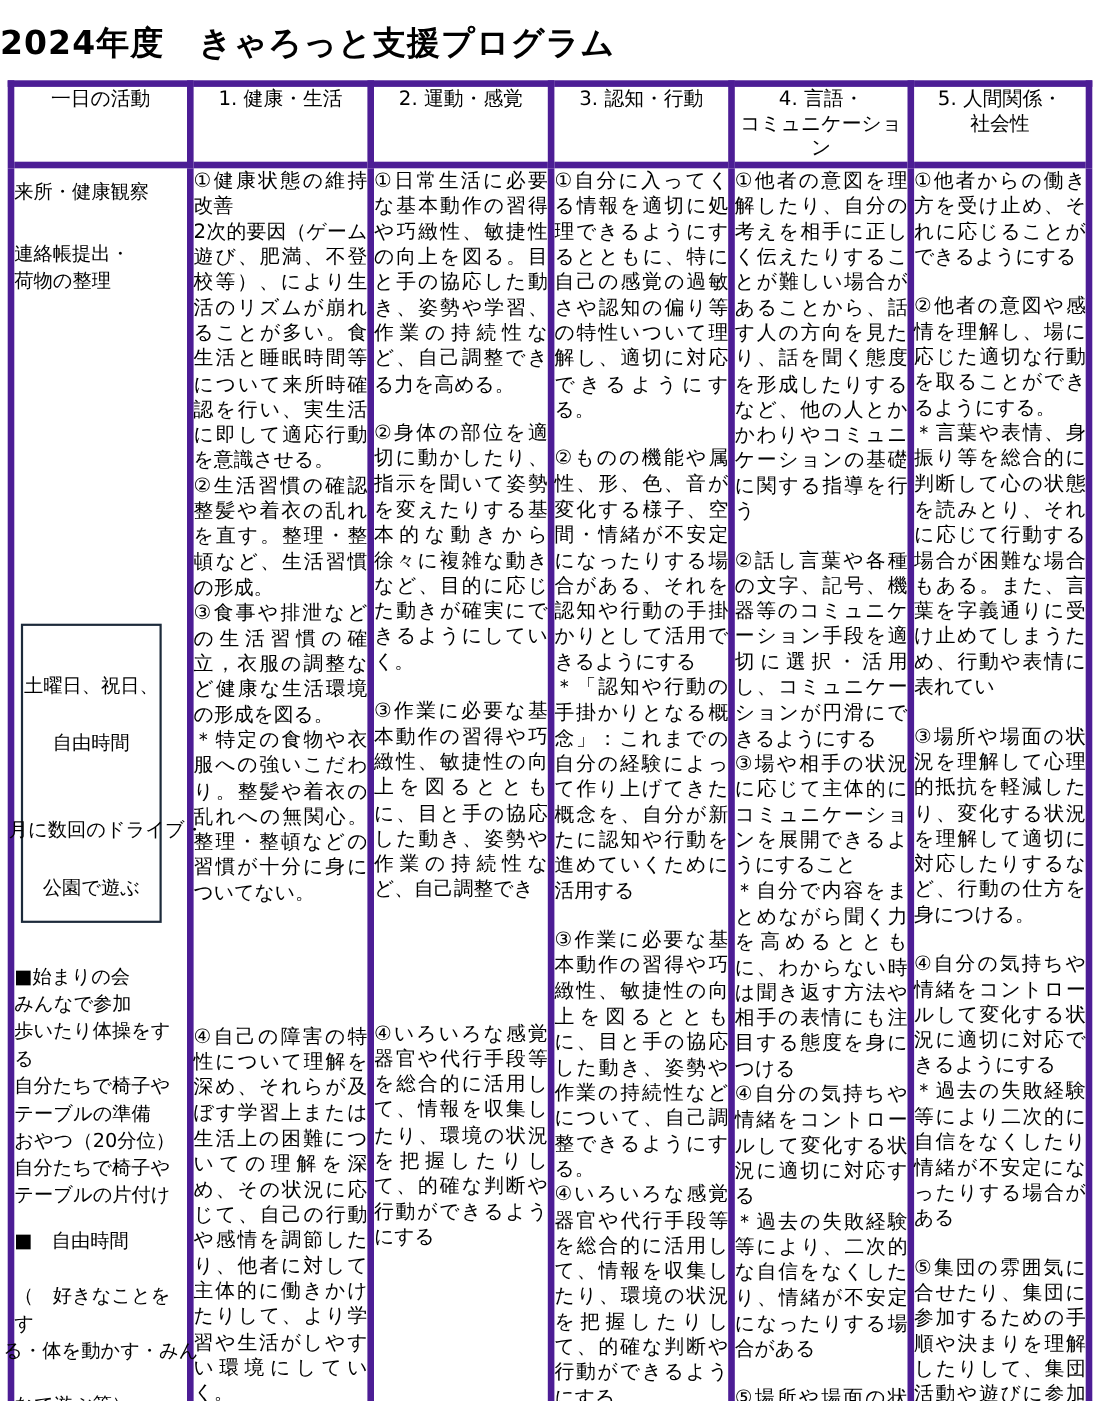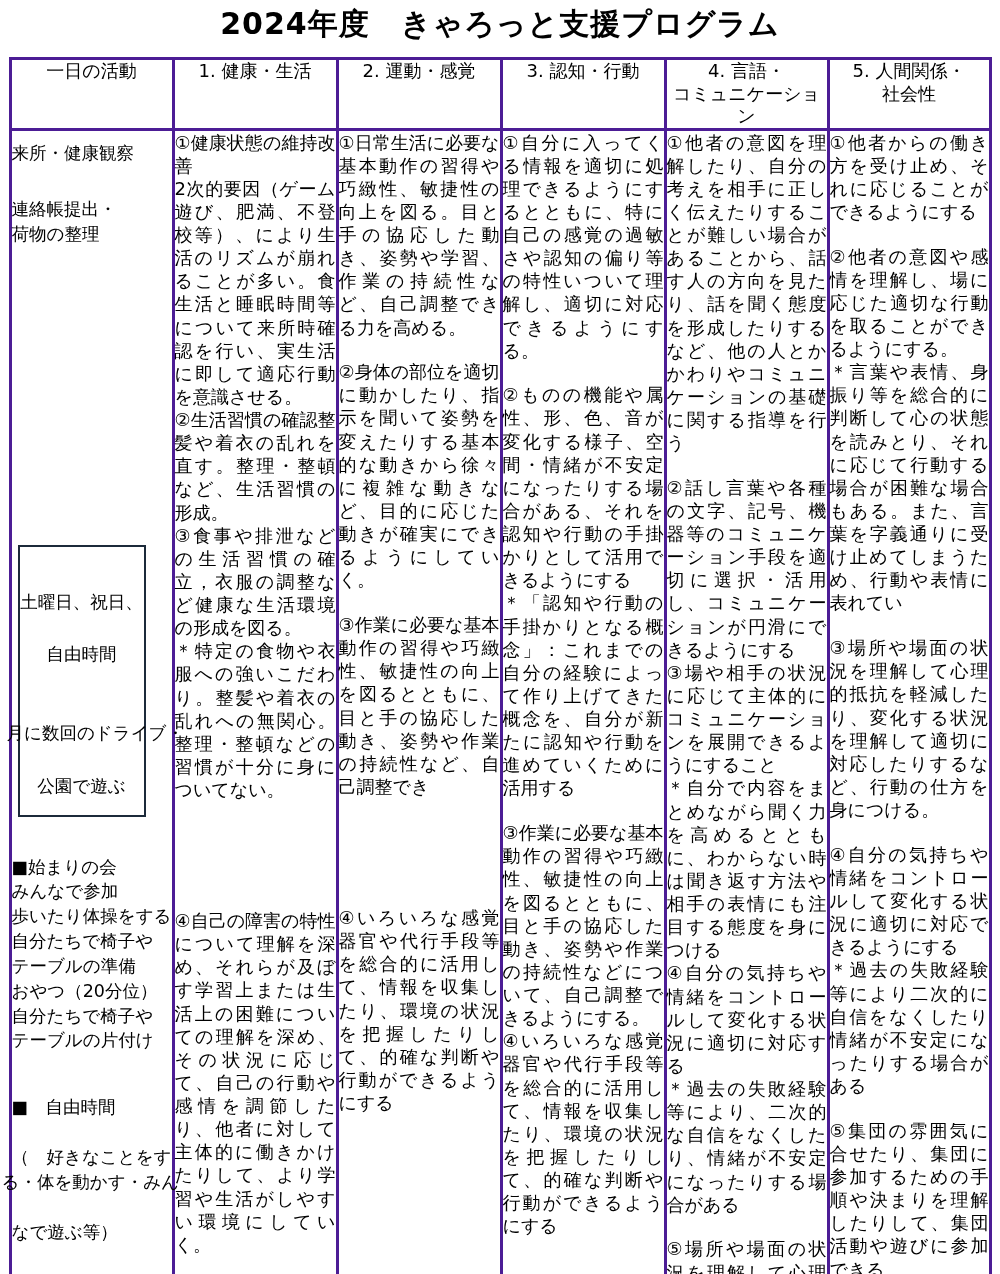--- a/index.html
+++ b/index.html
@@ -6,39 +6,38 @@
   body{
     width:1000px;height:1274px;
     background:#ffffff;
     font-family:"DejaVu Sans","Liberation Sans",sans-serif;
     color:#000000;
     overflow:hidden;
   }
   .page{position:relative;width:1000px;height:1274px;box-sizing:border-box;}
 
   .title{
-    text-align:center;
     font-size:30px;
     font-weight:bold;
     letter-spacing:1px;
-    padding-top:4px;
+    padding-top:20px;
     height:44px;
     line-height:40px;
     white-space:nowrap;
   }
 
   table.grid{
     border-collapse:collapse;
     table-layout:fixed;
     width:980px;
     margin:9px auto 0 auto;
     border:3px solid #000;
   }
   table.grid td,table.grid th{
-    border:3px solid #4c1d95;
+    border:6px solid #4c1d95;
     vertical-align:top;
     padding:0;
     box-sizing:border-box;
   }
   table.grid th{
     border-bottom:2px solid #000;
   }
 
   .hdr{
     height:48px;

